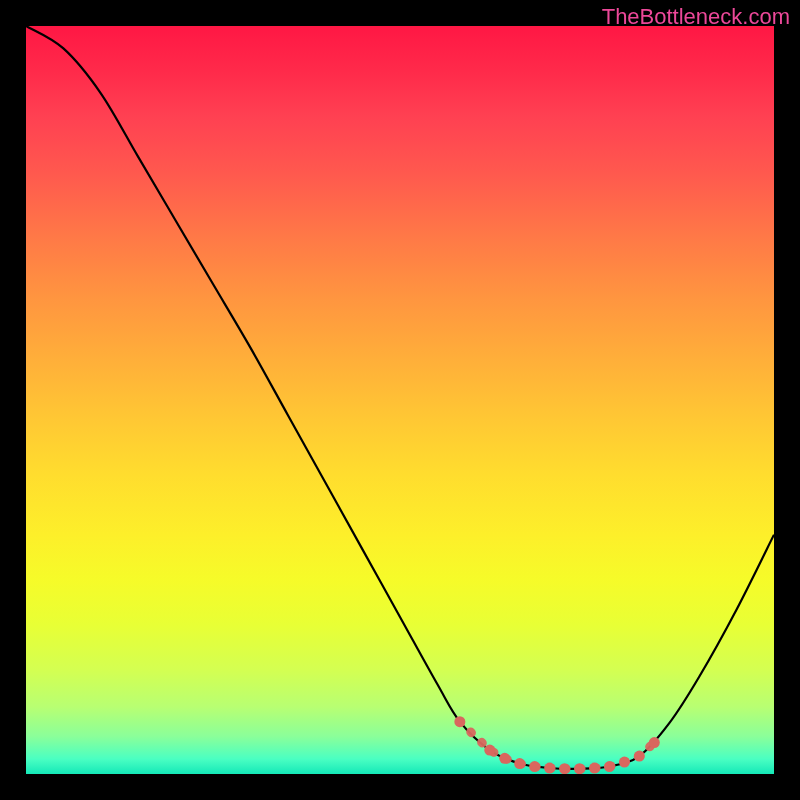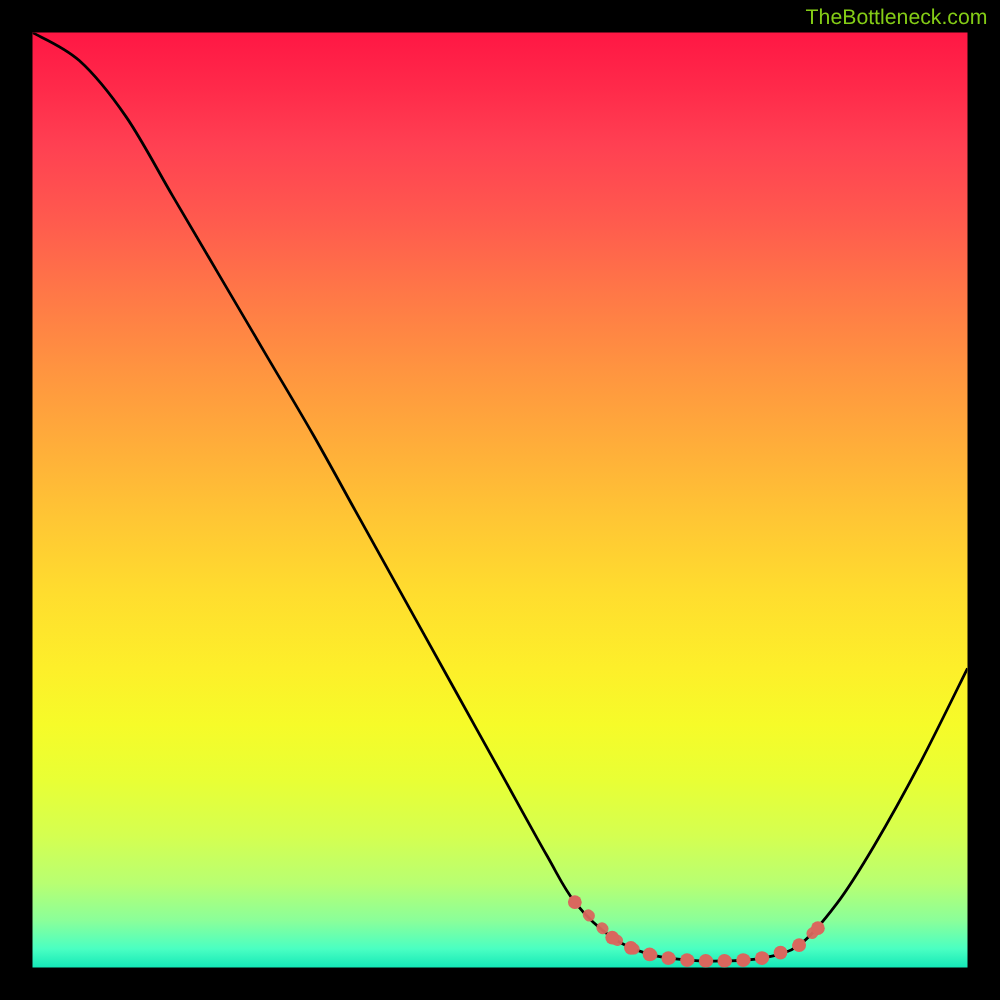--- a/index.html
+++ b/index.html
@@ -1,17 +1,17 @@
 <!DOCTYPE html>
 <html><head>
 <meta charset="utf-8">
 <style>
   * { margin: 0; padding: 0; box-sizing: border-box; }
   body { width: 800px; height: 800px; background: #000; position: relative; font-family: Arial, sans-serif; }
-  .watermark { position: absolute; top: 4px; right: 10px; color: #84cc16; font-size: 17px; font-weight: 500; z-index: 10; }
+  .watermark { position: absolute; top: 4px; right: 10px; color: #ec4899; font-size: 22px; font-weight: 500; z-index: 10; }
   .chart-container { position: absolute; top: 26px; left: 26px; width: 748px; height: 748px; }
   .gradient-bg { position: absolute; top: 0; left: 0; width: 100%; height: 100%; background: linear-gradient(to bottom,
       #ff1744 0%,
       #ff2a4a 6%,
       #ff4052 12%,
       #ff5a4e 20%,
       #ff7847 28%,
       #ff9440 36%,
       #ffad3a 44%,
       #ffc634 52%,

